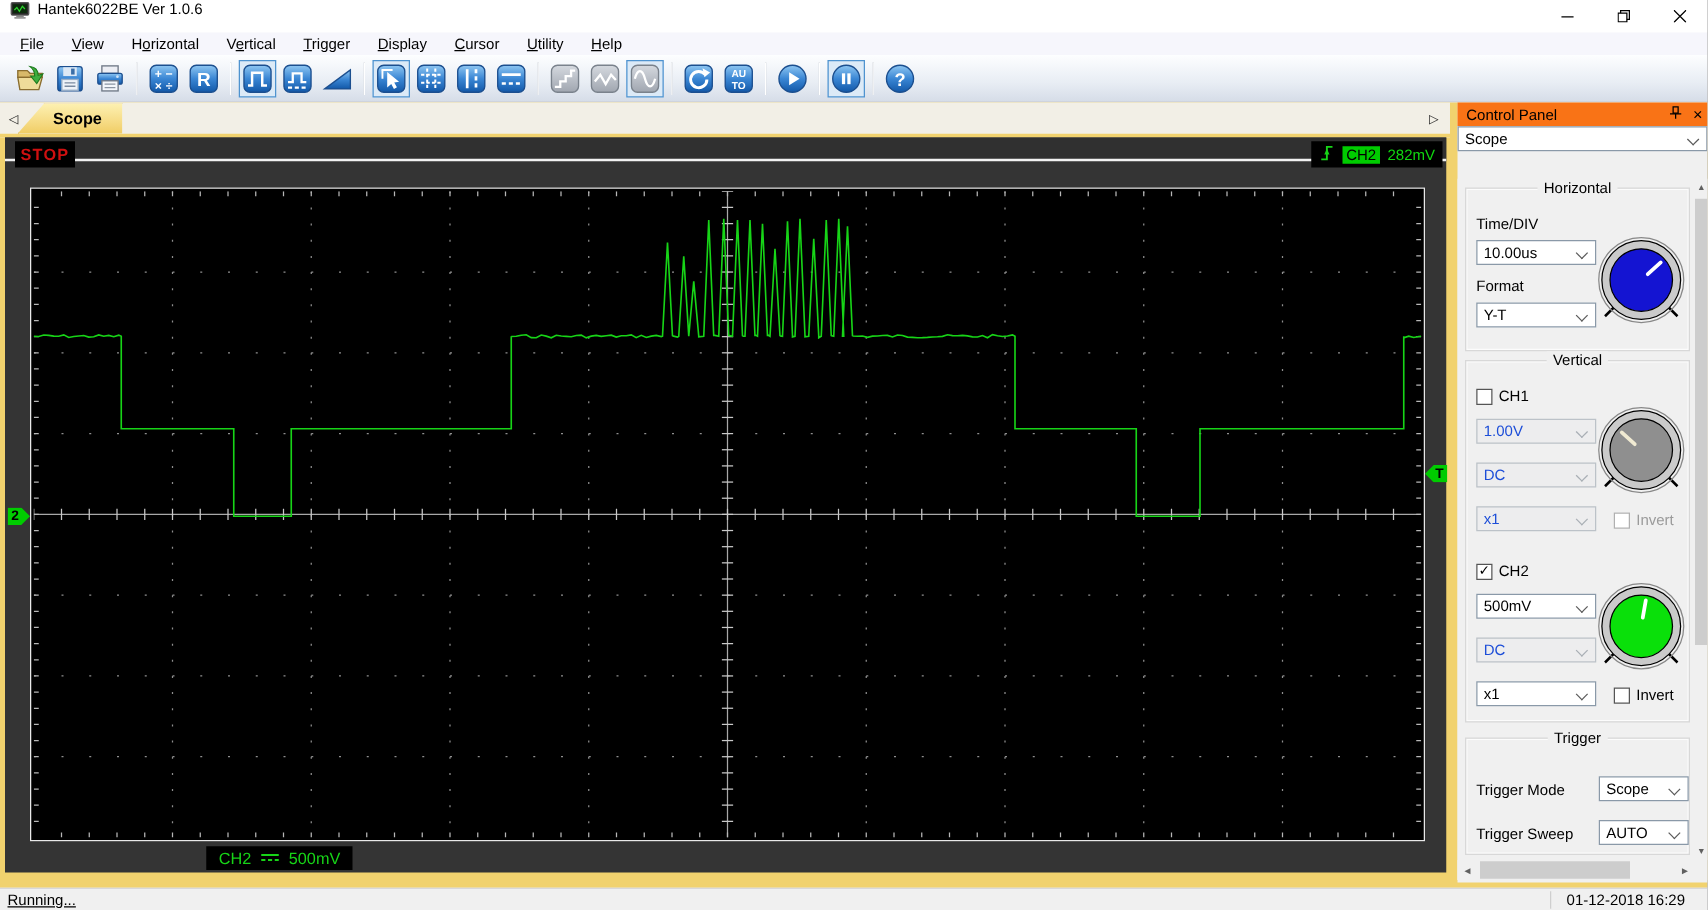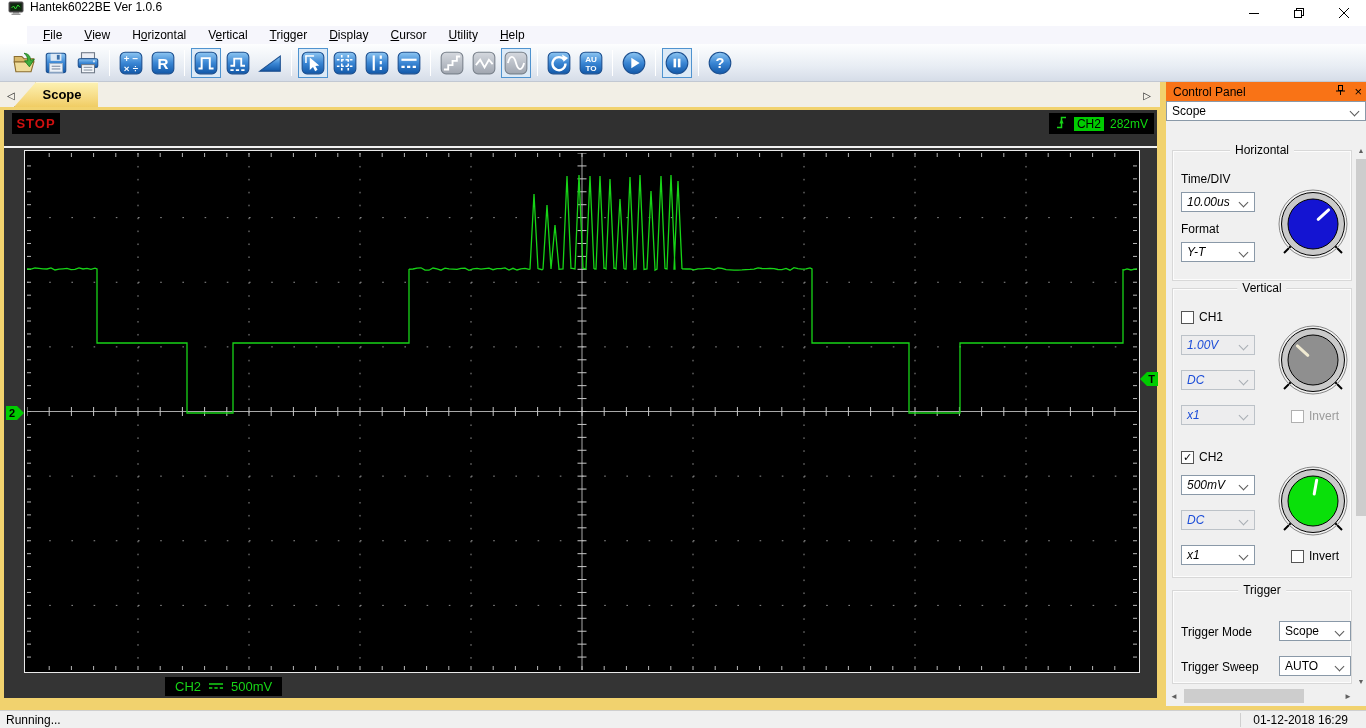--- a/index.html
+++ b/index.html
@@ -6,21 +6,21 @@
   html,body { width:1366px; height:728px; overflow:hidden; font-family:"Liberation Sans", sans-serif; font-size:12px; color:#000; background:#fff; user-select:none; }
 
   
   .titlebar { height:26px; background:#ffffff; display:flex; }
   .titlebar .appicon { margin:0 6px 0 8px; display:flex; }
   .titlebar .title { font-size:12px; }
   .titlebar .spacer { flex:1; }
   .win-btn { width:45px; height:26px; display:flex; align-items:center; justify-content:center; }
 
   
-  .menubar { height:18px; background:#f6f6fc; display:flex; align-items:center; padding-left:5px;margin-left:27px; }
+  .menubar { height:18px; background:#f6f6fc; display:flex; align-items:center; padding-left:5px; }
   .menu-item { padding:1px 11px; font-size:12px; }
 
   
   .toolbar { height:38px; background:linear-gradient(#fdfeff,#e8edf4 60%,#d6dde8); border-bottom:1px solid #c2c8d2; display:flex; align-items:center; padding-left:8px; }
   .tbtn { width:30px; height:30px; display:flex; align-items:center; justify-content:center; border:1px solid transparent; margin:0 1px; }
   .tbtn svg { width:26px; height:26px; }
   .tbtn.selected, .tbtn.disabled-selected { border:1px solid #4f93cf; background:#dceaf7; }
   .tsep { width:1px; height:26px; background:#aab2be; border-right:1px solid #fff; margin:0 5px; }
 
   
@@ -30,21 +30,21 @@
   .tabbar { width:1160px; height:28px; background:#f2efe6; border-bottom:3px solid #f1d26e; position:relative; display:flex; align-items:flex-end; }
   .tab-arrow { font-size:10px; color:#222; padding:0 3px; position:absolute; bottom:6px; }
   .tab-arrow.left { left:4px; }
   .tab-arrow.right { right:6px; }
   .tab { margin-left:14px; width:84px; height:25px; clip-path:polygon(22px 0, 100% 0, 100% 100%, 0 100%);
          background:linear-gradient(#fdf2b4,#f5d87e 70%,#f0cd64); display:flex; align-items:center; justify-content:center;
          font-weight:bold; font-size:13px; padding-left:12px; box-shadow:inset 0 1px 0 #fff8d8, inset 1px 1px 0 #c8a850; }
 
   
   .scope { position:absolute; left:4px; top:28px; width:1153px; height:588px; background:#343434; }
-  .scope-top { height:38px; background:#303030; position:relative; border-bottom:2px solid #f2f2f2; }
+  .scope-top { height:19px; background:#303030; position:relative; border-bottom:2px solid #f2f2f2; }
   .stop-box { position:absolute; left:8px; top:3px; width:48px; height:21px; background:#000; color:#cf1010; font-weight:bold; font-size:13px; letter-spacing:1px; display:flex; align-items:center; justify-content:center; }
   .trig-box { position:absolute; right:3px; top:3px; height:21px; background:#000; display:flex; align-items:center; gap:6px; padding:0 6px; }
   .trig-ch { background:#00cc00; color:#000; padding:0 3px; font-size:12px; }
   .trig-val { color:#10d810; font-size:12px; }
 
   .plot-wrap { position:absolute; left:20px; top:40px; width:1116px; height:523px; border:1px solid #e9e9e9; background:#000; padding:2px; }
   .plot-wrap svg { display:block; }
 
   .marker { position:absolute; width:18px; height:14px; background:#00cc00; color:#000; font-size:11px; font-weight:bold; display:flex; align-items:center; }
   .marker.left { left:2px; top:296px; clip-path:polygon(0 0, 11px 0, 18px 7px, 11px 14px, 0 14px); padding-left:3px; }
@@ -60,39 +60,39 @@
   .cp-combo-top { margin:0; height:22px; }
   .combo { position:relative; background:#fff; border:1px solid #8a99a8; height:20px; font-size:12px; display:flex; align-items:center; padding-left:5px; }
   .combo .chev { position:absolute; right:7px; top:6px; width:7px; height:7px; border-right:1.6px solid #5a5a5a; border-bottom:1.6px solid #5a5a5a; transform:rotate(45deg); }
   .combo.disabled { background:#ededee; color:#1d4ed8; border-color:#bcc2c8; }
   .combo.disabled .chev { border-color:#a8aeb4; }
 
   .cp-body { position:relative; margin-top:22px; height:561px; background:#f0f0f0; }
   .group { position:absolute; left:6px; width:180px; border:1px solid #d8d8d8; box-shadow:inset 0 0 0 1px #fcfcfc; }
   .group-title { position:absolute; top:-8px; left:50%; transform:translateX(-50%); background:#f0f0f0; padding:0 5px; font-size:12px; white-space:nowrap; }
   .cp-label { position:absolute; font-size:12px; }
-  .g-combo { position:absolute; width:74px;font-style:italic; }
+  .g-combo { position:absolute; width:96px; }
   .cb-row { position:absolute; display:flex; align-items:center; gap:5px; font-size:12px; }
   .cb { width:13px; height:13px; background:#fff; border:1px solid #555; display:flex; align-items:center; justify-content:center; font-size:11px; line-height:11px; }
   .cb.dis { border-color:#b0b0b0; }
   .dim { color:#9b9b9b; }
   .knob { position:absolute; left:103px; }
 
   
   .vscroll { position:absolute; right:0; top:0; bottom:16px; width:10px; background:#f0f0f0; }
   .vscroll .arr { height:14px; display:flex; align-items:center; justify-content:center; font-size:7px; color:#606060; }
   .vscroll .thumb { position:absolute; top:16px; left:0; width:10px; height:357px; background:#cdcdcd; }
   .vscroll .arr.down { position:absolute; bottom:0; left:0; right:0; }
   .hscroll { position:absolute; bottom:0; left:0; right:10px; height:16px; background:#f0f0f0; display:flex; align-items:center; }
   .hscroll .arr { width:16px; text-align:center; font-size:8px; color:#606060; }
   .hscroll .thumb { position:absolute; left:18px; width:120px; top:1px; height:14px; background:#cdcdcd; }
 
   
   .statusbar { height:18px; background:#f0f0f0; border-top:1px solid #cfcfcf; display:flex; align-items:center; font-size:12px; }
-  .statusbar .left { padding-left:6px; }
+  .statusbar .left { padding-left:6px;text-decoration:underline; }
   .statusbar .sp { flex:1; }
   .statusbar .right { border-left:1px solid #cfcfcf; padding:0 18px 0 12px; }
 </style>
 </head>
 <body>
 
 <svg width="0" height="0" style="position:absolute">
   <defs>
     <linearGradient id="gBlue" x1="0" y1="0" x2="0" y2="1">
       <stop offset="0" stop-color="#8fc7f2"></stop>

